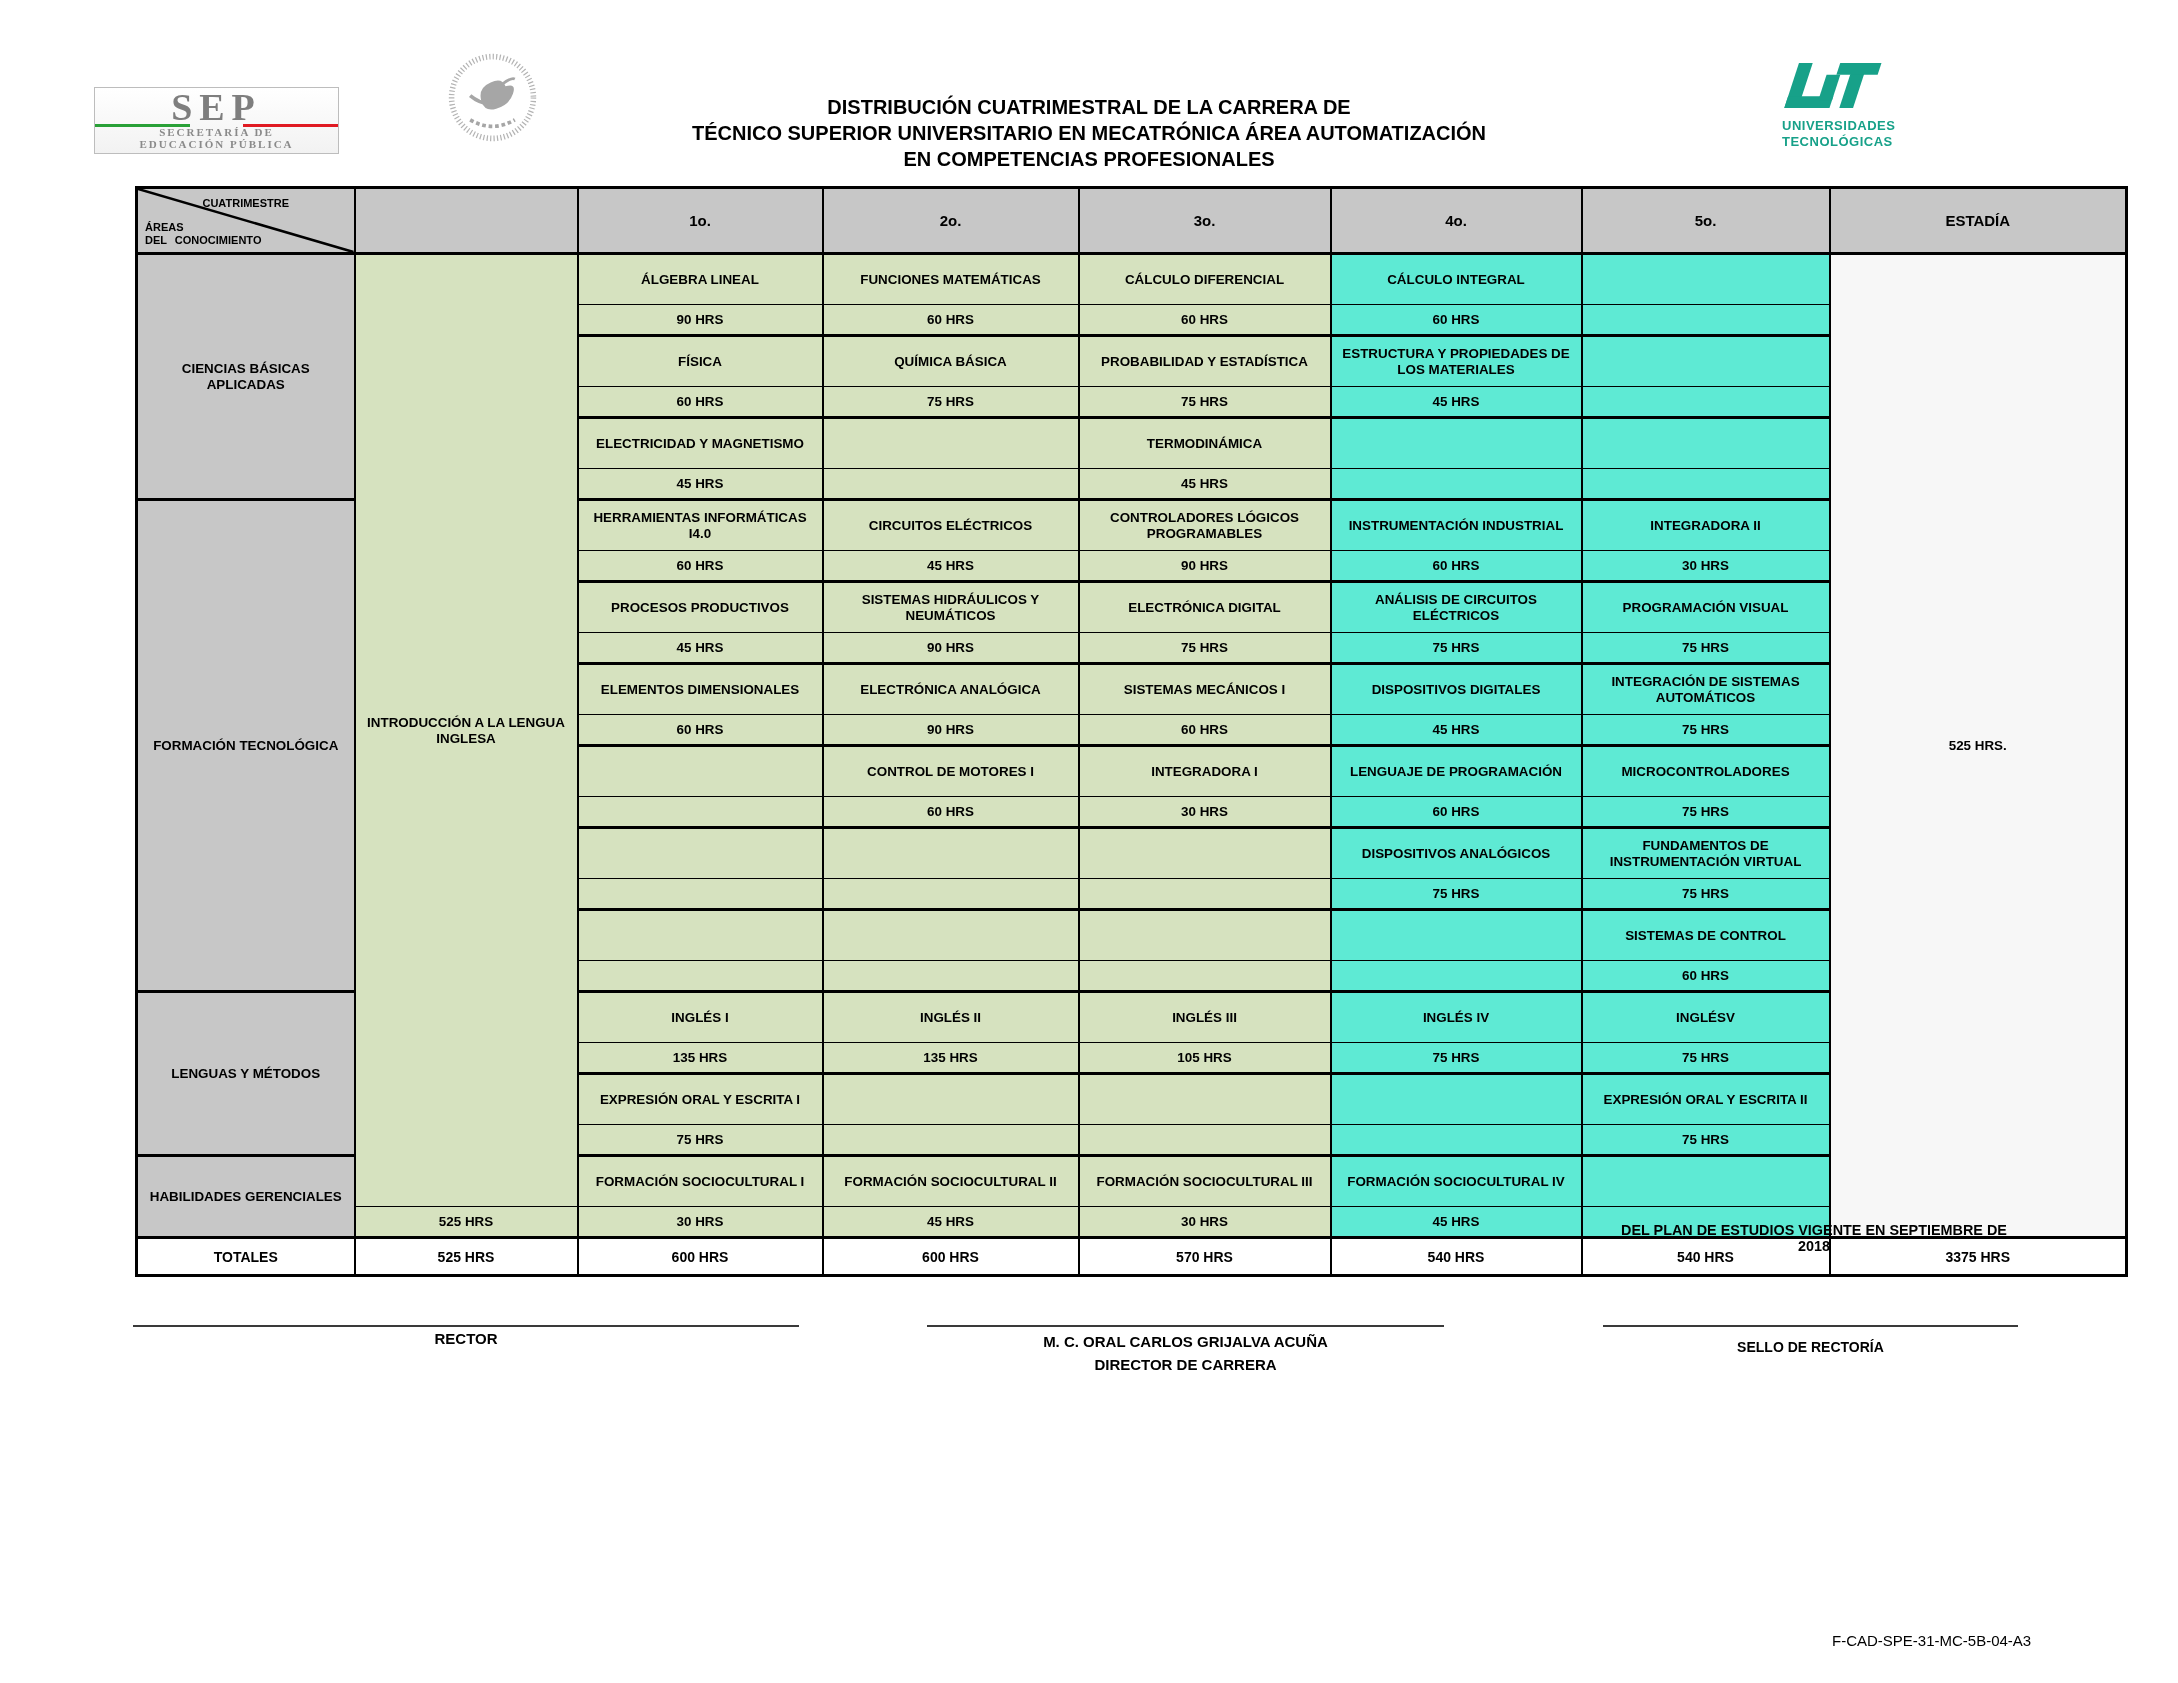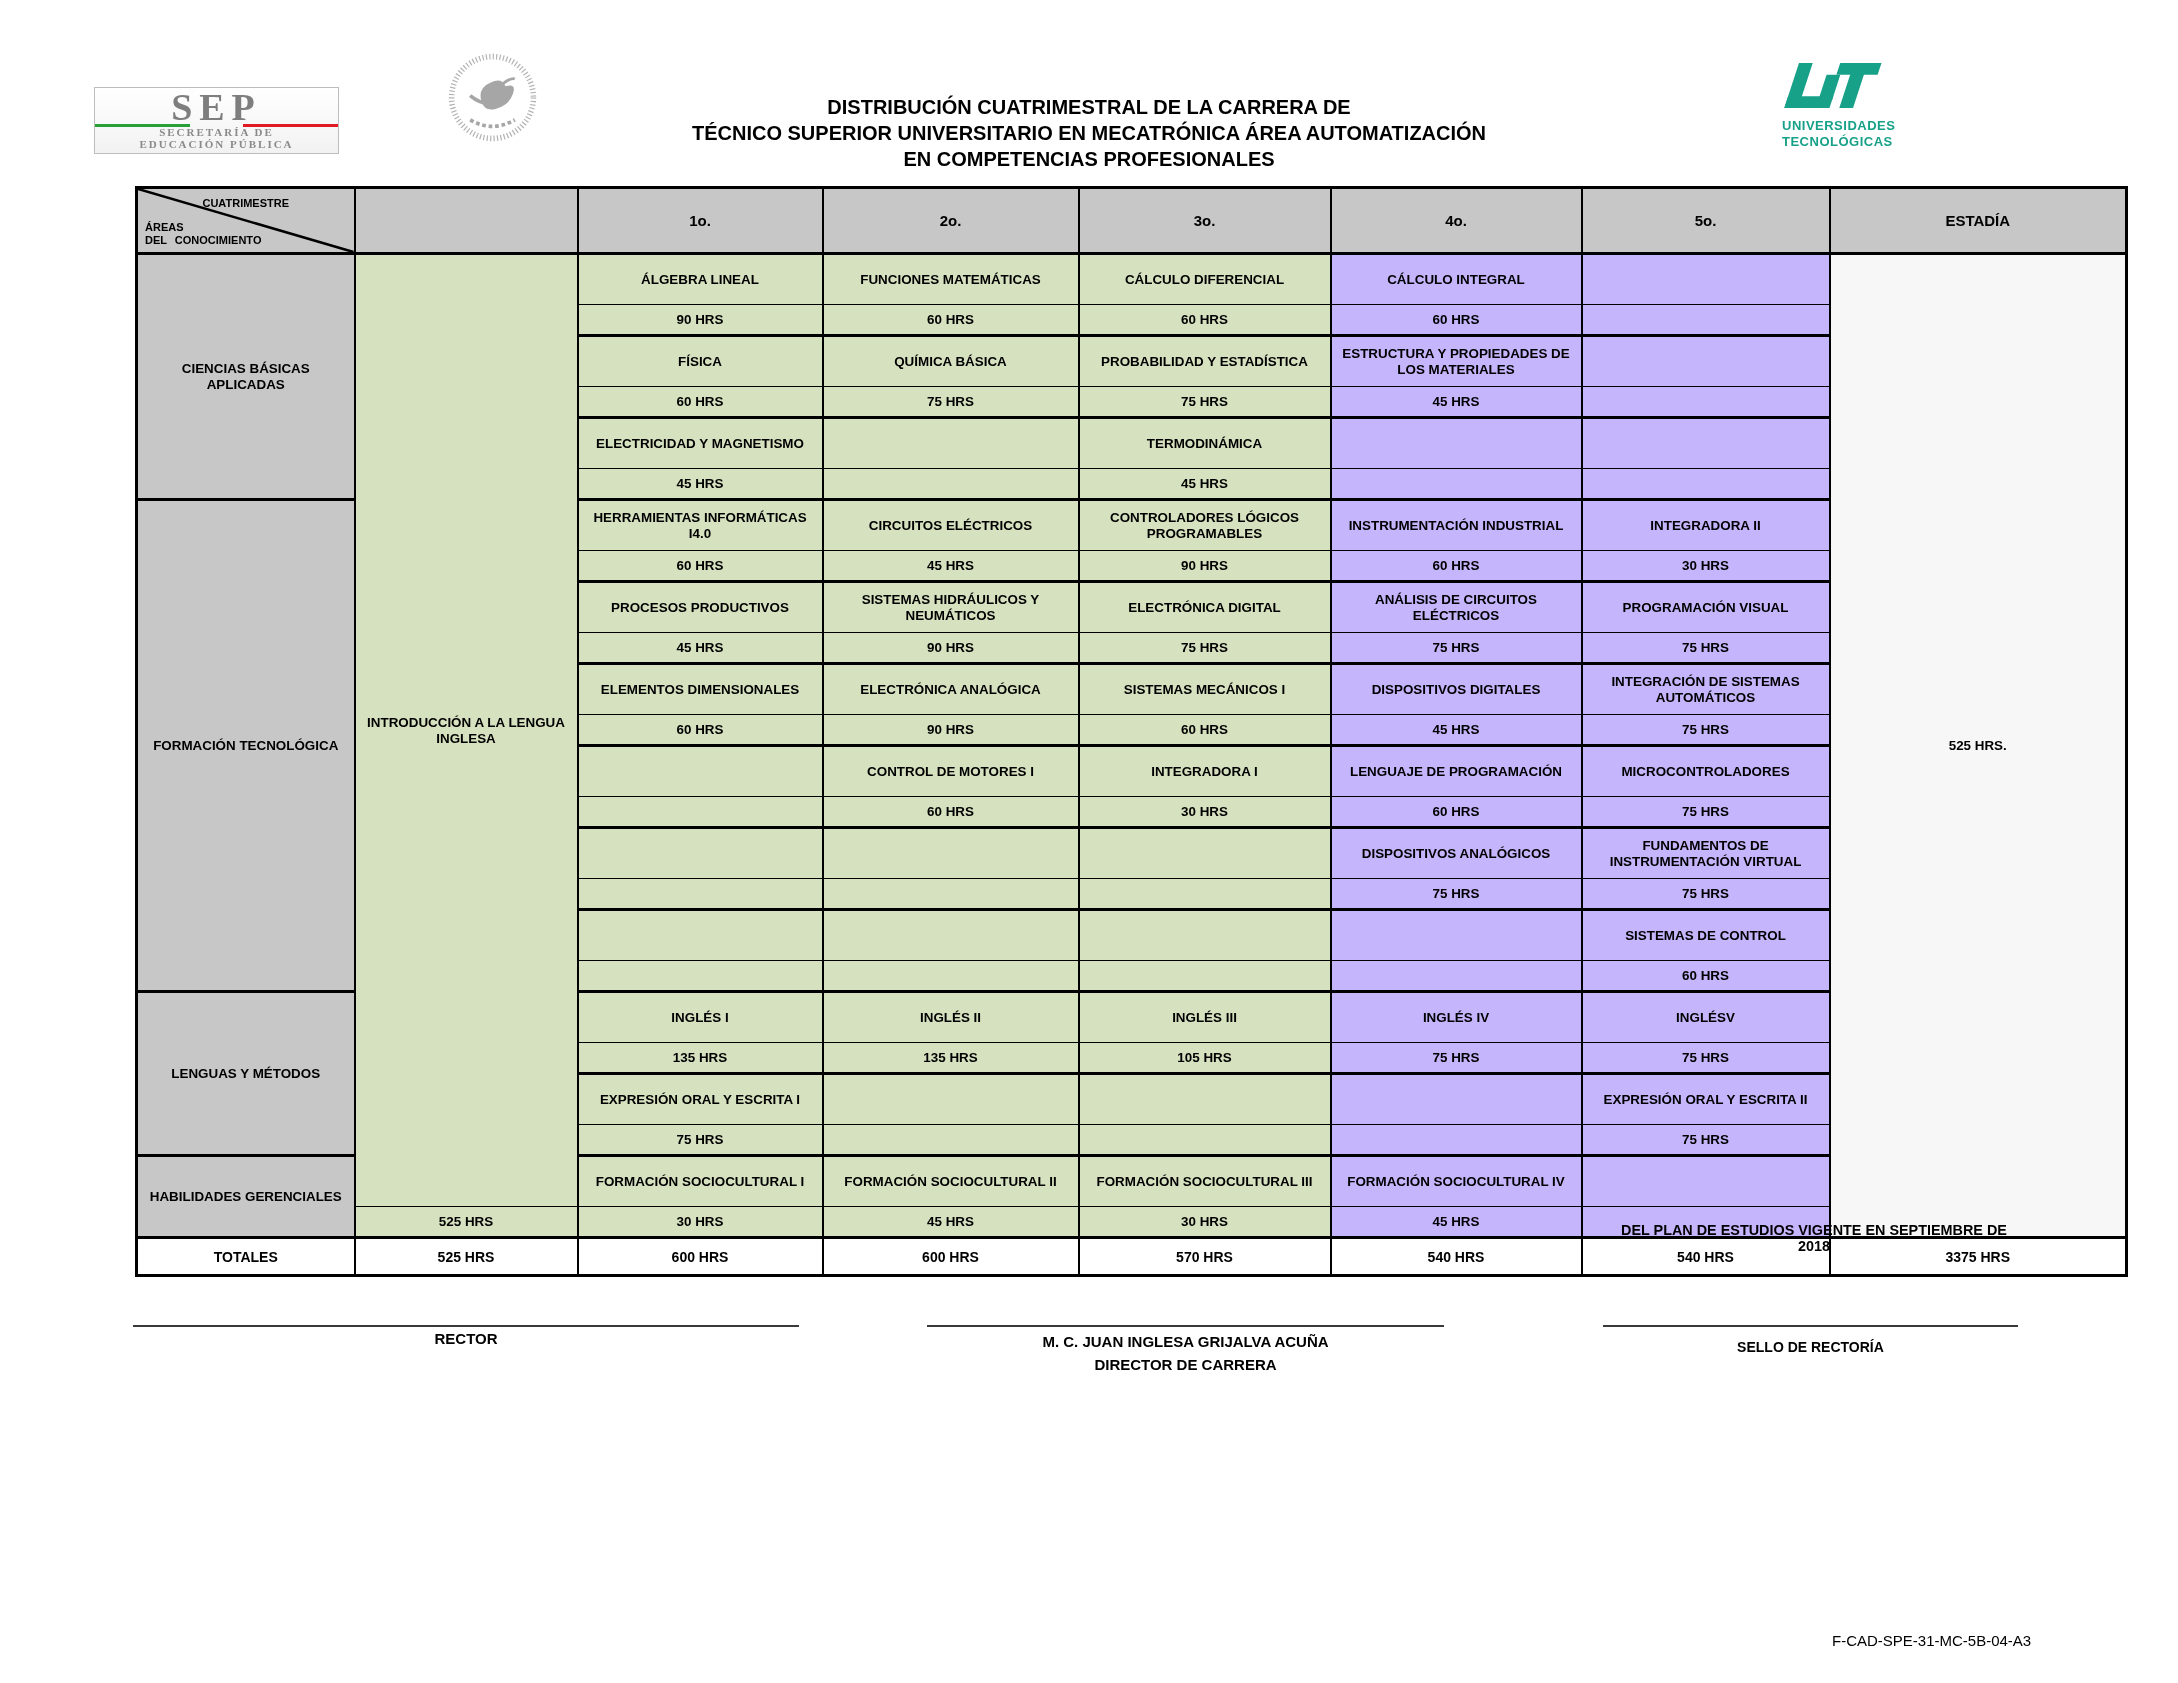--- a/index.html
+++ b/index.html
@@ -46,21 +46,21 @@
   }
   tr.head td{background:#c7c7c7;height:61px;font-size:15px;border-bottom:3px solid #000;}
   td.corner{position:relative;padding:0;}
   .diag{position:absolute;left:0;top:0;width:100%;height:100%;}
   .c-top{position:absolute;top:6px;left:0;right:0;text-align:center;font-size:11px;}
   .c-bot{position:absolute;bottom:5px;left:7px;text-align:left;font-size:11px;line-height:13px;}
   .c-bot .ws{word-spacing:5px;}
   td.area{background:#c7c7c7;font-size:14px;padding:0 26px;line-height:17px;}
   td.intro{background:#d6e2bf;font-size:14px;padding:0 20px;line-height:17px;}
   .g{background:#d6e2bf;}
-  .y{background:#c4b5fd;}
+  .y{background:#5eead4;}
   tr.r-sub td{border-top:3px solid #000;height:47px;font-size:13.4px;}
   tr.r-hrs td{border-top:1px solid #000;height:27px;font-size:13.4px;}
   td.estadia{background:#f7f7f7;font-size:14px;}
   tr.totals td{border-top:3px solid #000;height:33px;background:#ffffff;font-size:14px;}
 
   
   .plan-note{position:absolute;left:1611px;top:1222px;width:406px;text-align:center;font-weight:bold;font-size:14.4px;}
   .sig{position:absolute;top:1325px;text-align:center;}
   .sig .line{border-top:2px solid #3a3a3a;height:0;}
   .sig .nm{font-weight:bold;font-size:15px;line-height:23px;margin-top:3px;}
@@ -340,21 +340,21 @@
   </table>
 
 <div class="plan-note">DEL PLAN DE ESTUDIOS VIGENTE EN SEPTIEMBRE DE 2018</div>
 
 <div class="sig s1">
   <div class="line"></div>
   <div class="rl">RECTOR</div>
 </div>
 <div class="sig s2">
   <div class="line"></div>
-  <div class="nm">M. C. JUAN INGLESA GRIJALVA ACUÑA</div>
+  <div class="nm">M. C. ORAL CARLOS GRIJALVA ACUÑA</div>
   <div class="rl">DIRECTOR DE CARRERA</div>
 </div>
 <div class="sig s3">
   <div class="line"></div>
   <div class="sello">SELLO DE RECTORÍA</div>
 </div>
 
 <div class="form-code">F-CAD-SPE-31-MC-5B-04-A3</div>
 
 

